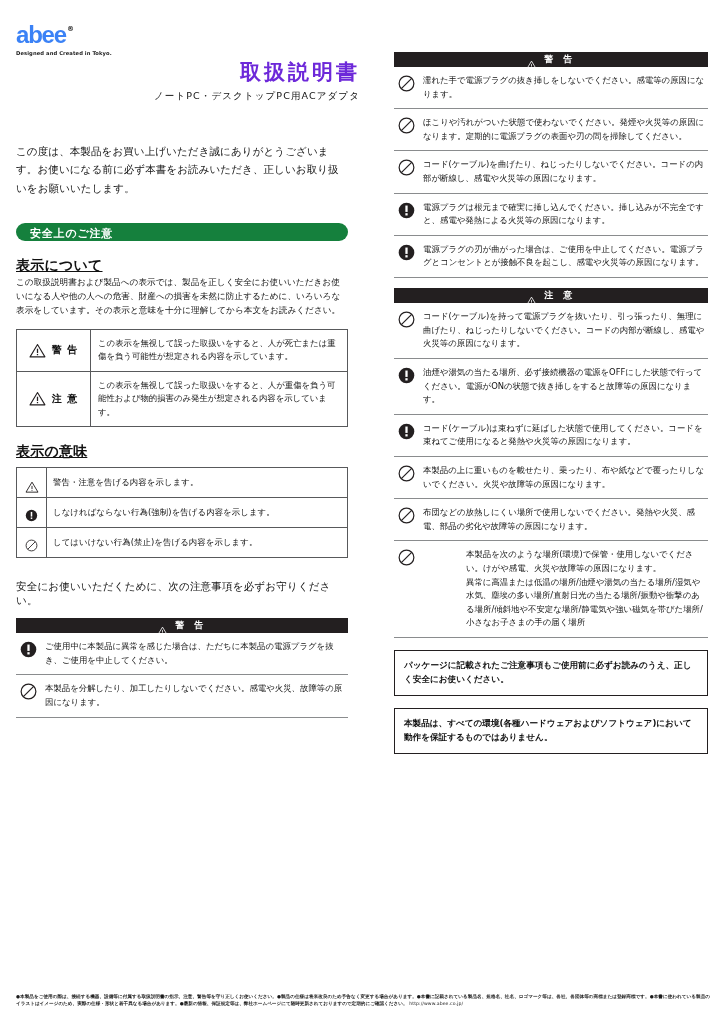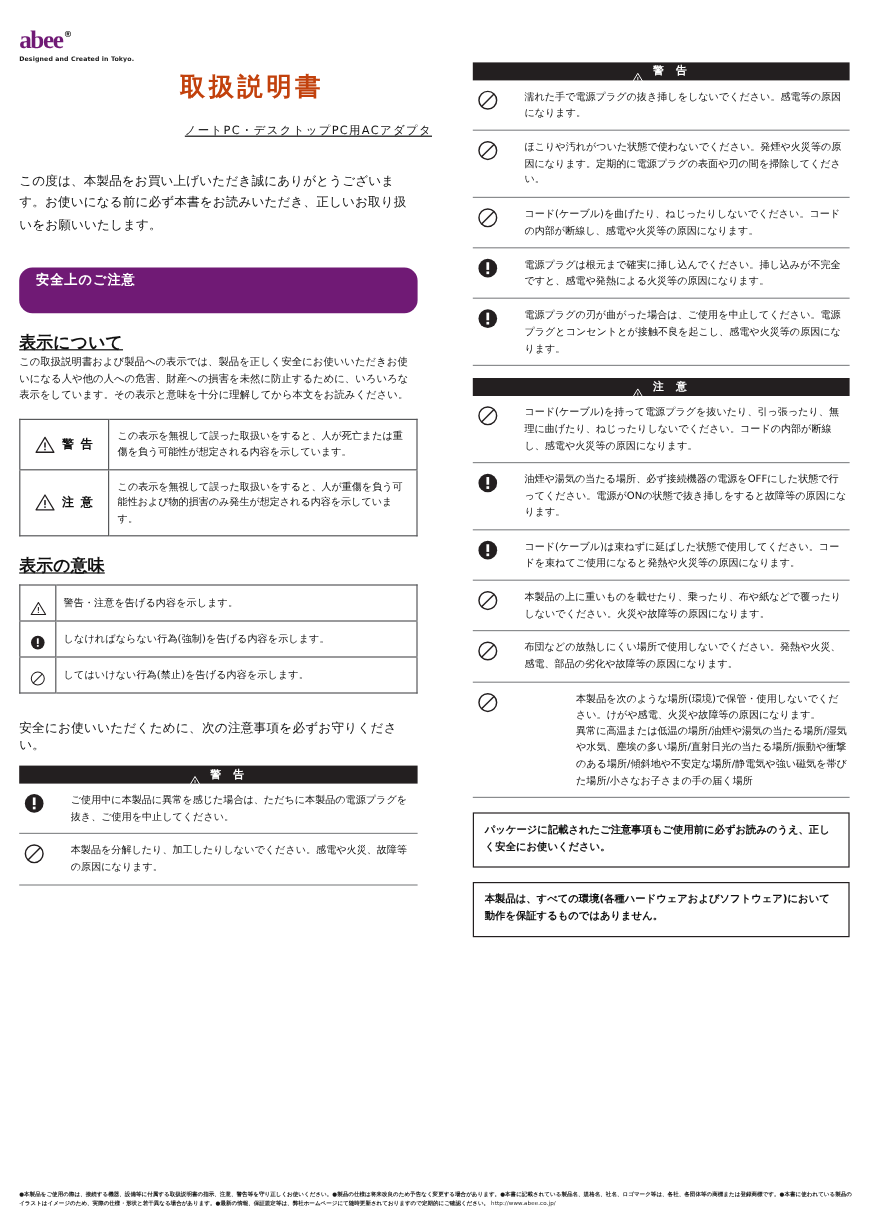--- a/index.html
+++ b/index.html
@@ -9,50 +9,48 @@
     font-family: "DejaVu Sans", "Liberation Sans", sans-serif;
     color: #111111;
     -webkit-font-smoothing: antialiased;
   }
   .page { position: relative; width: 724px; height: 1024px; overflow: hidden; }
 
   
   .logo-block { position: absolute; left: 16px; top: 24px; }
   .logo-wrap { display: flex; align-items: flex-start; }
   .logo-text {
-    font-family: Liberation Serif, serif;
-    font-size: 21px; font-weight: 700; letter-spacing: -1.2px;
-    line-height: 0.95; color: #701a75;
+    font-family: Liberation Sans, sans-serif;
+    font-size: 24px; font-weight: 700; letter-spacing: -1.2px;
+    line-height: 0.95; color: #3b82f6;
   }
   .logo-reg { font-size: 7px; font-weight: 700; line-height: 1; margin-top: 2px; margin-left: 1px; }
   .logo-tag { font-size: 5.2px; font-weight: 700; letter-spacing: 0.1px; color: #1b1b1b; margin-top: 3px; }
 
   .title-block { position: absolute; right: 364px; top: 60px; text-align: right; width: 300px; }
   .doc-title {
-    font-size: 21px; font-weight: 700; letter-spacing: 3px; color: #c2410c;
+    font-size: 21px; font-weight: 700; letter-spacing: 3px; color: #6d28d9;
     line-height: 1.2;
-    text-align: center;
   }
   .doc-subtitle {
     font-size: 9.5px; font-weight: 500; letter-spacing: 1.1px; color: #111;
-    margin-top: 18px;
-    text-decoration: underline;
+    margin-top: 5px;
   }
 
   
   .col-left { position: absolute; left: 16px; top: 142px; width: 332px; }
   .col-right { position: absolute; left: 394px; top: 52px; width: 314px; }
 
   .intro { font-size: 10.5px; line-height: 1.75; letter-spacing: 0.1px; color: #111; }
 
   .section-banner {
     margin-top: 26px;
-    background: #701a75; color: #ffffff;
+    background: #15803d; color: #ffffff;
     border-radius: 11px;
-    height: 38px; line-height: 21px;
+    height: 18px; line-height: 21px;
     padding-left: 14px;
     font-size: 11px; font-weight: 700; letter-spacing: 0.8px;
   }
 
   .sub-head { font-size: 14px; font-weight: 700; margin-top: 16px; letter-spacing: 0.2px; text-decoration: underline; }
   .body-text { font-size: 8.6px; line-height: 1.62; letter-spacing: 0.05px; margin-top: 1px; }
 
   
   .def-table { margin-top: 11px; border: 1px solid #58595b; width: 100%; border-collapse: collapse; }
   .def-table tr + tr td { border-top: 1px solid #58595b; }
@@ -79,21 +77,21 @@
     background: #231f20; color: #ffffff;
     height: 15px; margin-top: 10px;
     display: flex; align-items: center; justify-content: center; gap: 7px;
   }
   .warn-bar-label { font-size: 9px; font-weight: 700; letter-spacing: 3.5px; }
   .col-right .warn-bar:first-child { margin-top: 0; }
 
   
   .notice-list { width: 100%; }
   .notice-item {
-    display: flex; align-items: flex-start; gap: 22px;
+    display: flex; align-items: flex-start; gap: 8px;
     padding: 7px 2px 7px 4px;
     border-bottom: 1px solid #8a8c8e;
   }
   .notice-icon { flex: 0 0 auto; width: 17px; padding-top: 1px; }
   .notice-text { font-size: 8.4px; line-height: 1.62; letter-spacing: 0.02px; }
 
   
   .ico { display: inline-block; vertical-align: middle; }
   .ico-tri { width: 17px; height: 15px; }
   .ico-tri-sm { width: 14px; height: 12px; }

